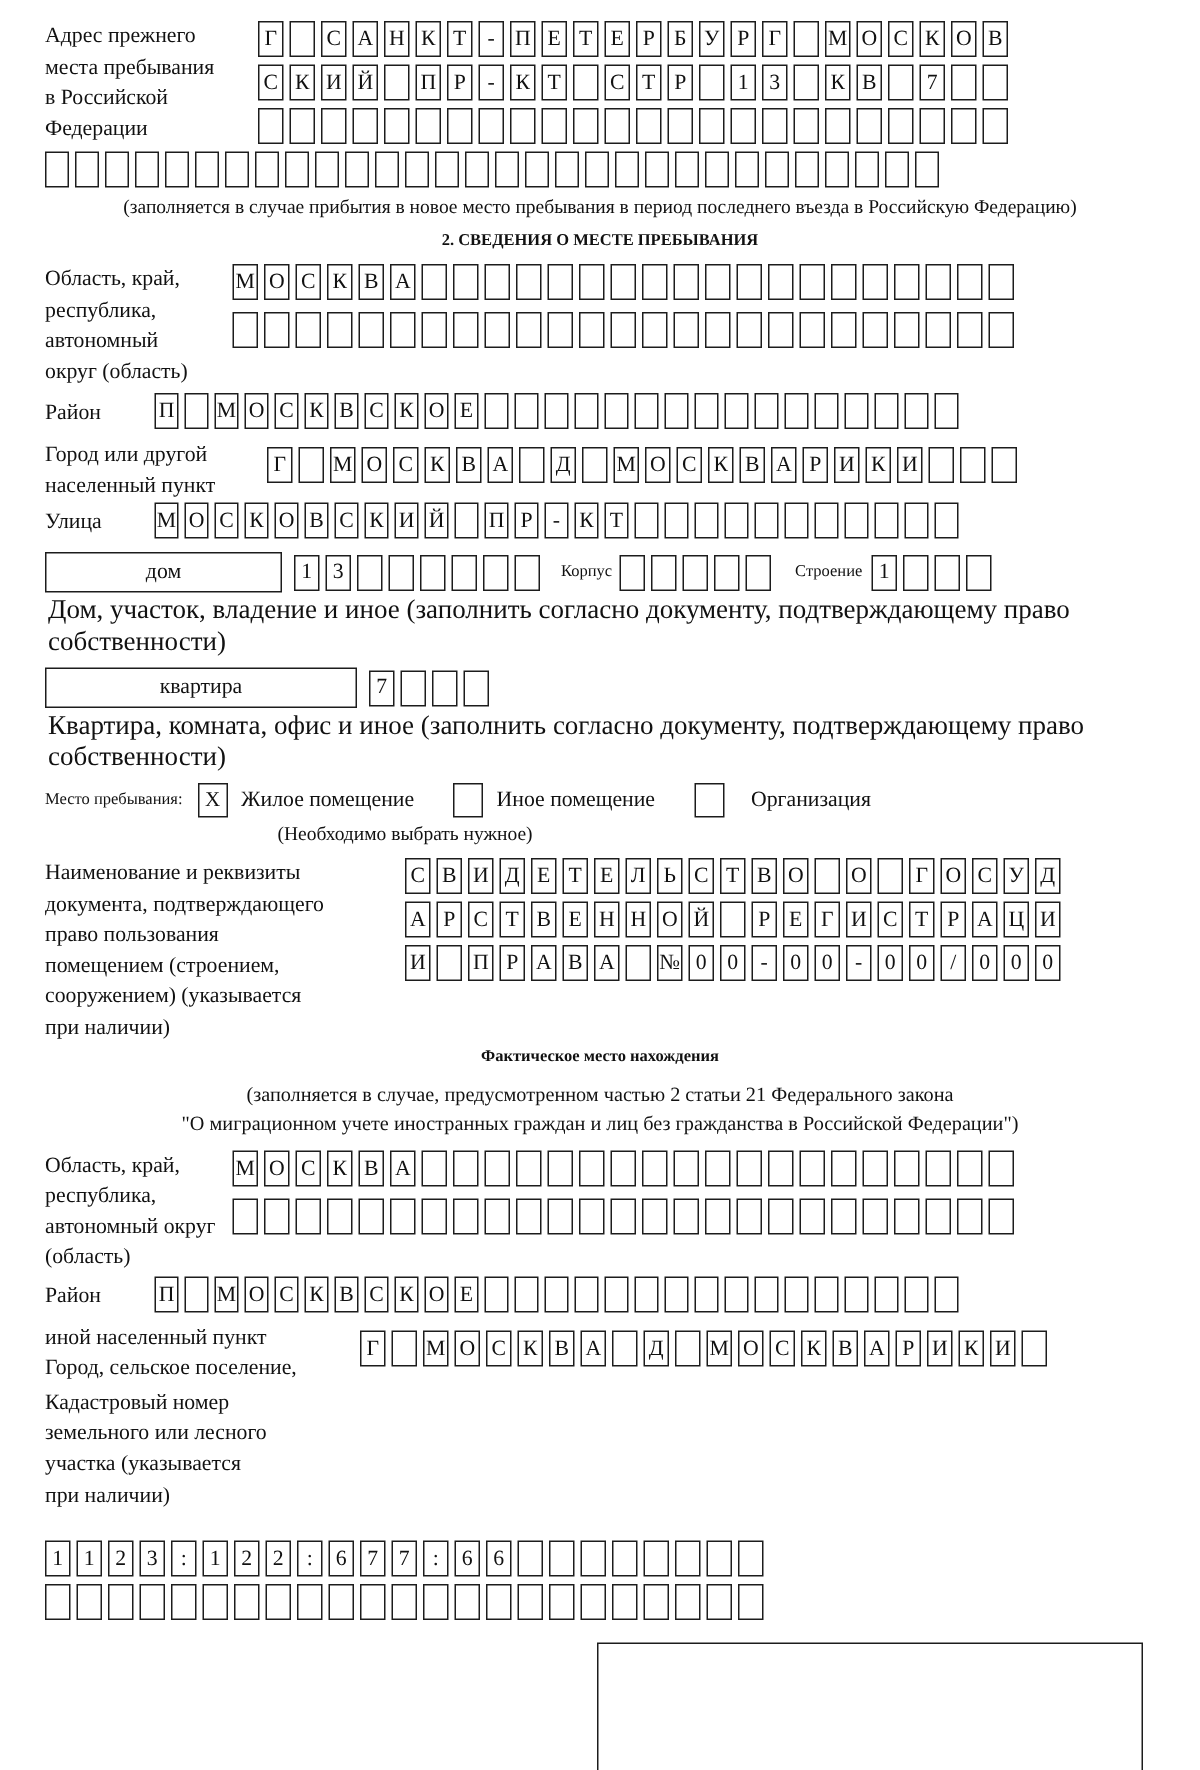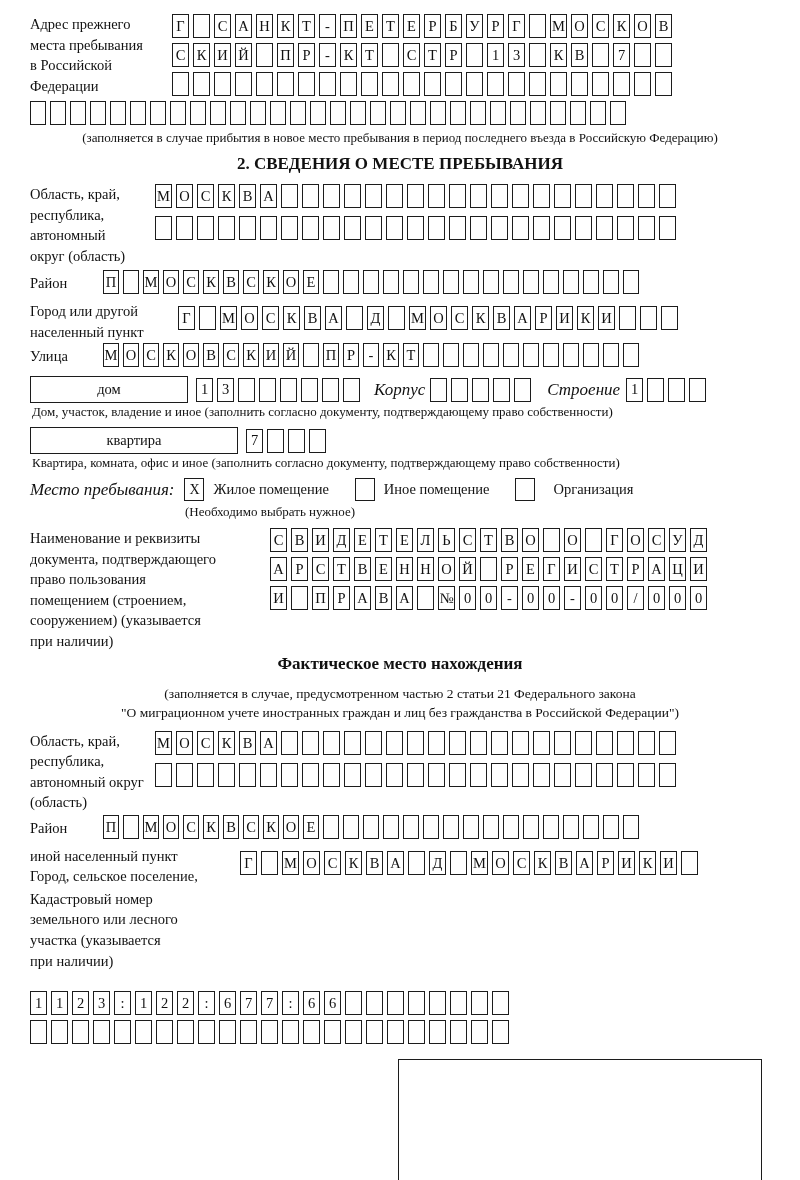--- a/index.html
+++ b/index.html
@@ -20,30 +20,30 @@
     border: 1.6px solid #1c1c1c;
     display: flex; align-items: center; justify-content: center;
     font-size: 14.5px; line-height: 1;
   }
   .cell-sm { width: 16px; }
 
   .lblcol { font-size: 14.5px; line-height: 1.42; flex: none; }
   .flexrow { display: flex; align-items: flex-start; }
 
   .note { font-size: 13px; text-align: center; margin: 2px 0 6px 0; }
-  .sec-title { font-size: 17px; font-weight: bold; text-align: center; margin: 8px 0 10px 0; }
+  .sec-title { font-size: 11px; font-weight: bold; text-align: center; margin: 8px 0 10px 0; }
 
   .widebox {
     border: 1.6px solid #1c1c1c; height: 27px; flex: none;
     display: flex; align-items: center; justify-content: center;
     font-size: 14.5px;
   }
-  .inline-lbl { font-size: 17px; line-height: 27px; flex: none; font-style: italic; }
-
-  .subnote { font-size: 13px; margin: 1px 0 7px 2px; }
+  .inline-lbl { font-size: 11px; line-height: 27px; flex: none; }
+
+  .subnote { font-size: 18px; margin: 1px 0 7px 2px; }
 
   .chkbox {
     width: 20px; height: 23px; border: 1.6px solid #1c1c1c; flex: none;
     display: flex; align-items: center; justify-content: center;
     font-size: 14px;
   }
   .opt { display: flex; gap: 9px; align-items: center; }
 
   .stamp-box {
     width: 364px; height: 167px; border: 1.6px solid #1c1c1c;

